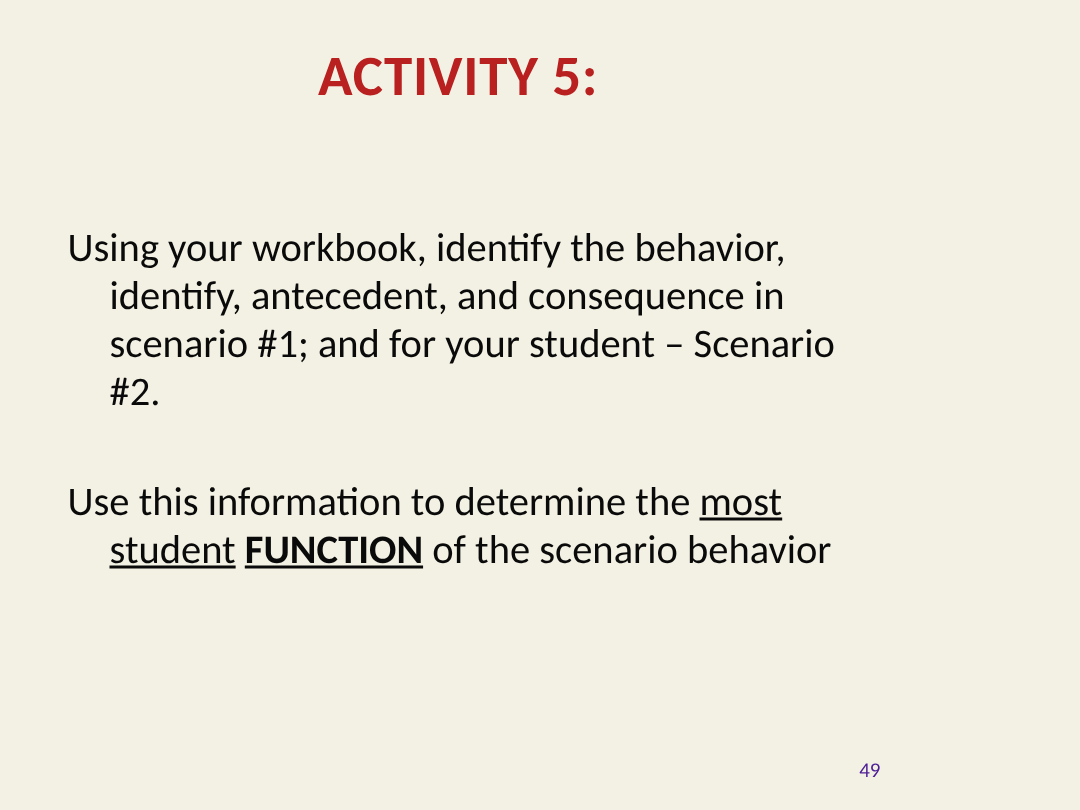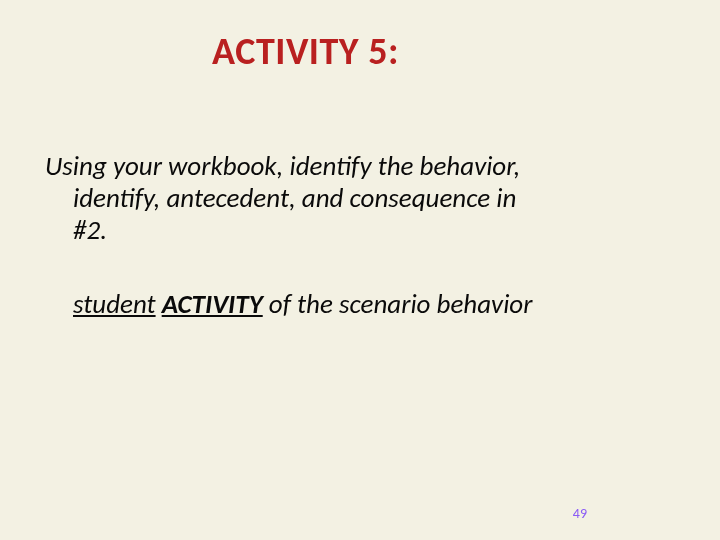--- a/index.html
+++ b/index.html
@@ -38,50 +38,53 @@
     line-height: 1.18;
     color: #0a0a0a;
   }
   .para {
     margin: 0 0 42px 0;
   }
   .indent {
     display: block;
     padding-left: 28px;
     text-indent: -28px;
-    font-style: italic;
   }
   .u { text-decoration: underline; }
   .b { font-weight: 700; }
   .pagenum {
     position: absolute;
     right: 24px;
     bottom: 18px;
     font-size: 14px;
-    color: #8b5cf6;
+    color: #4c1d95;
   }
 </style>
 </head>
 <body>
 
 <div class="slide">
 
   <div class="title">ACTIVITY 5:</div>
 
   <div class="body">
 
     <div class="para">
       <span class="indent">Using your workbook, identify the behavior,</span>
       <span class="indent" style="padding-left:28px;text-indent:0;">identify, antecedent, and consequence in</span>
+      <span class="indent" style="padding-left:28px;text-indent:0;">scenario #1;  and for your student – Scenario</span>
       <span class="indent" style="padding-left:28px;text-indent:0;">#2.</span>
     </div>
 
     <div class="para">
+      <span class="indent">
+        <span>Use this information to determine the </span><span class="u">most</span>
+      </span>
       <span class="indent" style="padding-left:28px;text-indent:0;">
-        <span class="u">student</span><span> </span><span class="u b">ACTIVITY</span><span> of the scenario behavior</span>
+        <span class="u">student</span><span> </span><span class="u b">FUNCTION</span><span> of the scenario behavior</span>
       </span>
     </div>
 
   </div>
 
   <div class="pagenum">49</div>
 
 </div>
 
 </body></html>

